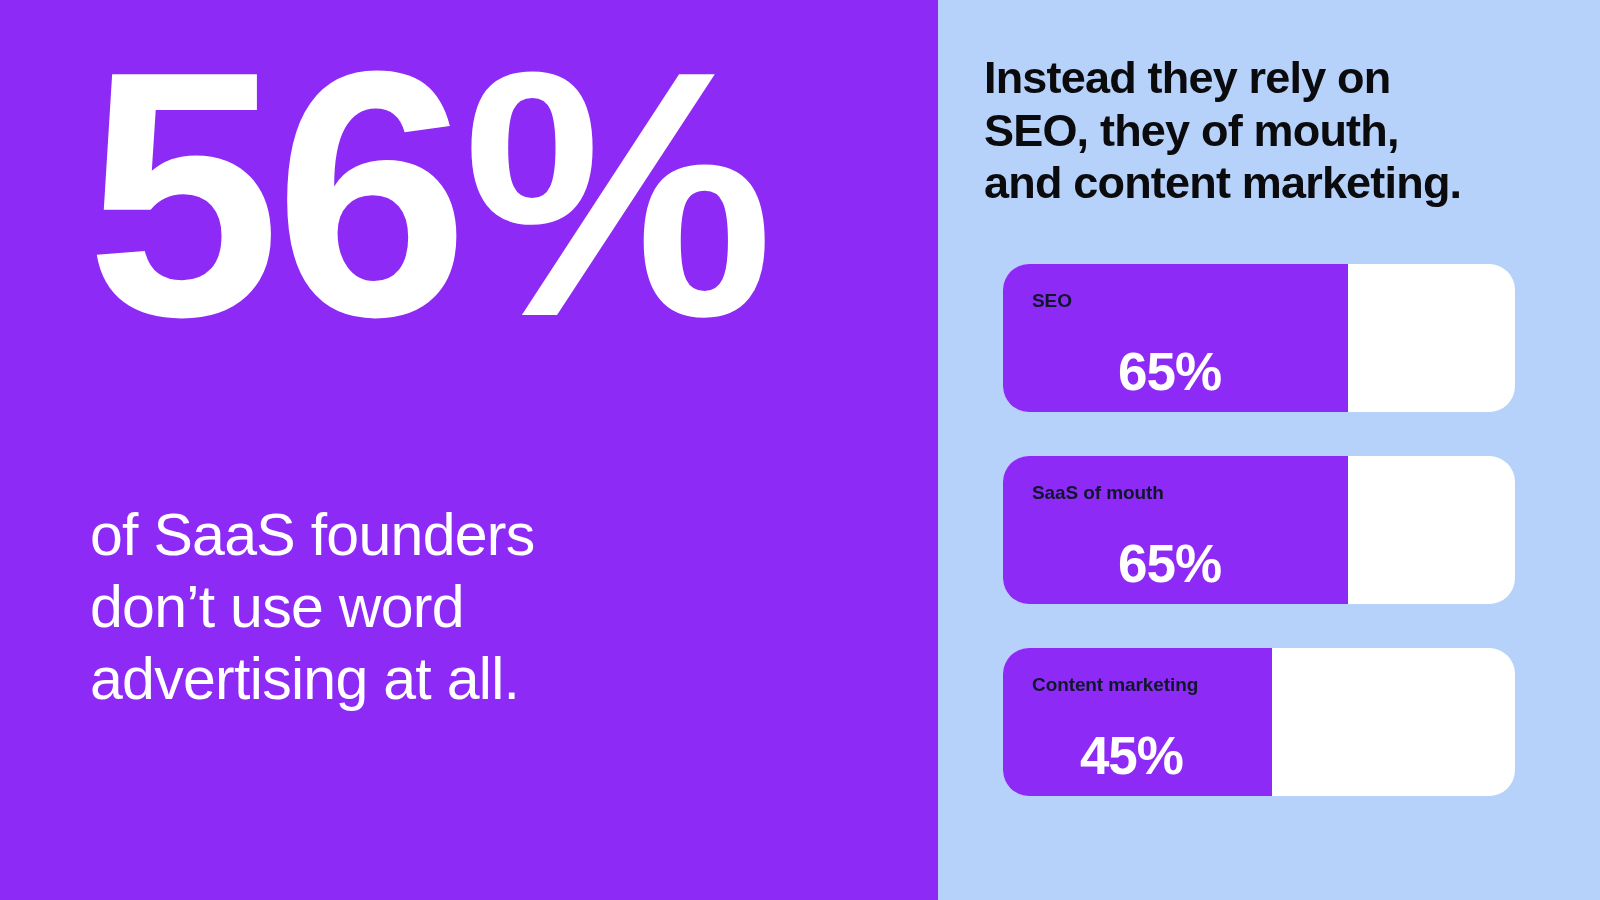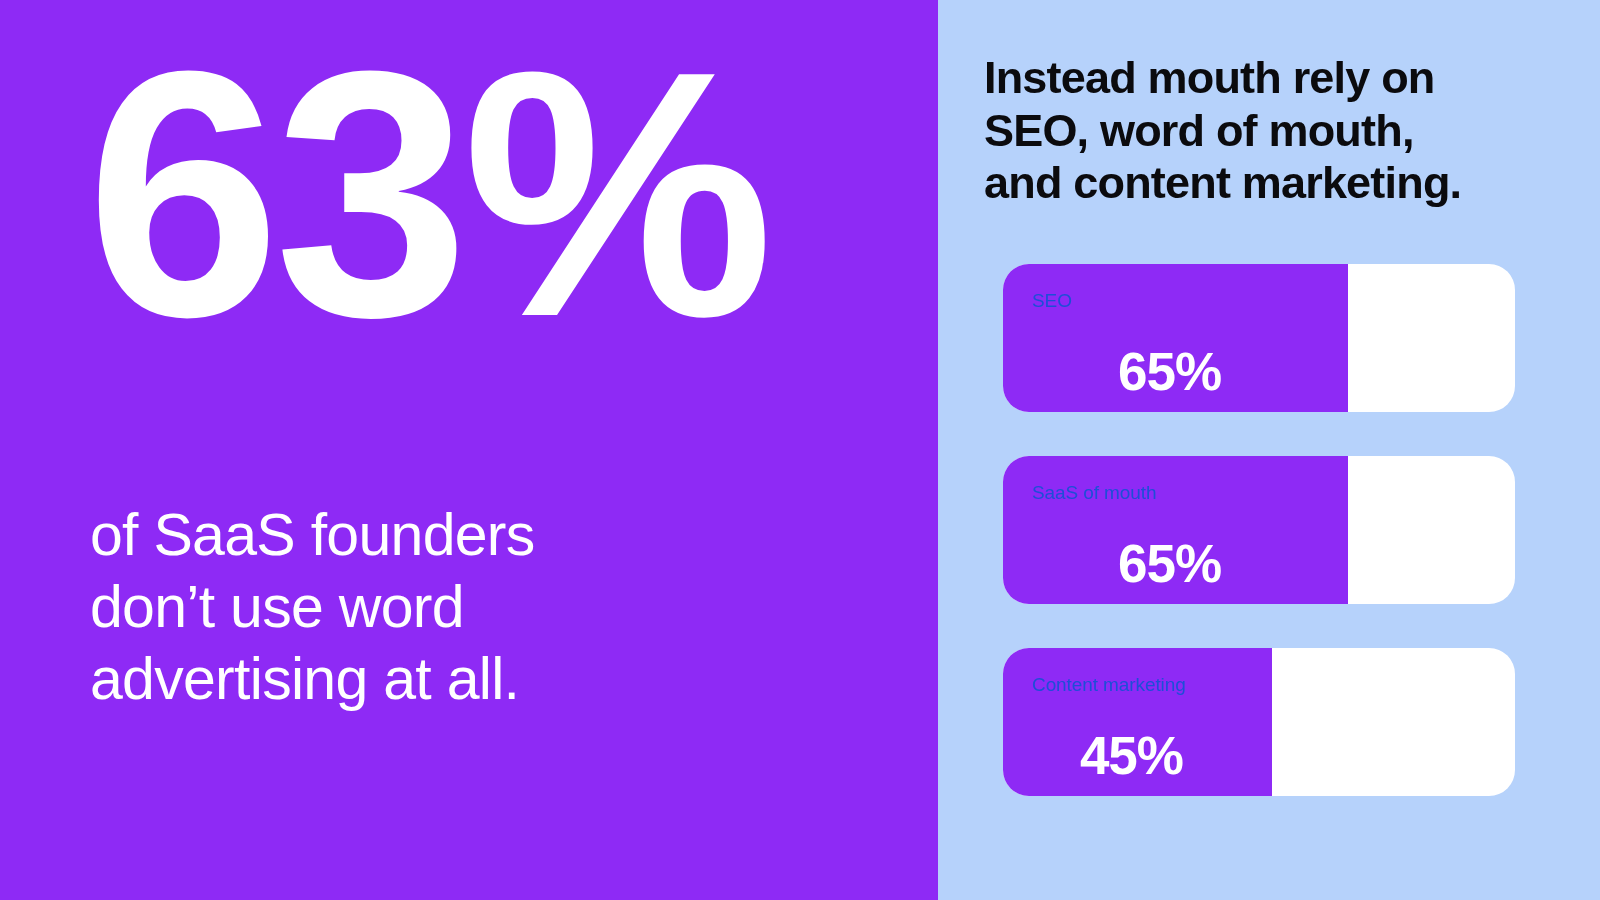--- a/index.html
+++ b/index.html
@@ -85,23 +85,23 @@
     overflow:hidden;
   }
   .bar-fill {
     position:absolute;
     left:0; top:0; bottom:0;
     background:#8E2AF5;
   }
   .bar-label {
     position:absolute;
     left:29px; top:26px;
-    color:#1d4ed8;
+    color:#0f172a;
     font-size:19px;
-    font-weight:400;
+    font-weight:700;
     letter-spacing:-0.005em;
     white-space:nowrap;
     z-index:2;
   }
   .bar-value {
     position:absolute;
     bottom:14px;
     color:#FFFFFF;
     font-size:53px;
     font-weight:700;
@@ -110,33 +110,33 @@
     z-index:2;
     text-align:center;
   }
 </style>
 </head>
 <body>
 
 <div id="poster">
 
   <div class="left-panel">
-    <div class="big-stat">63%</div>
+    <div class="big-stat">56%</div>
     <div class="left-body">
       <span class="ln">of SaaS founders</span>
       <span class="ln">don’t use word</span>
       <span class="ln">advertising at all.</span>
     </div>
   </div>
 
   <div class="right-panel">
 
     <div class="right-heading">
-      <span class="ln">Instead mouth rely on</span>
-      <span class="ln">SEO, word of mouth,</span>
+      <span class="ln">Instead they rely on</span>
+      <span class="ln">SEO, they of mouth,</span>
       <span class="ln">and content marketing.</span>
     </div>
 
     <div class="bars">
 
       <div class="bar-row">
         <div class="bar-track">
           <div class="bar-fill" style="width: 67.4%;"></div>
         </div>
         <div class="bar-label">SEO</div>

